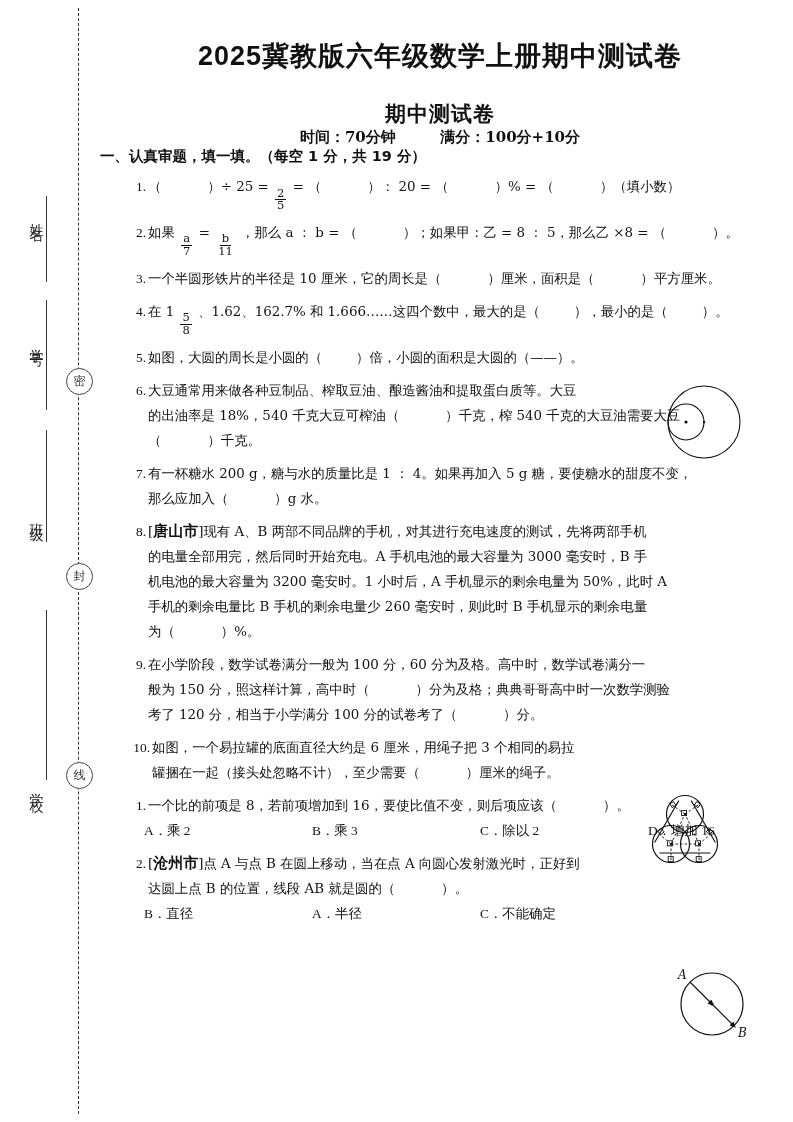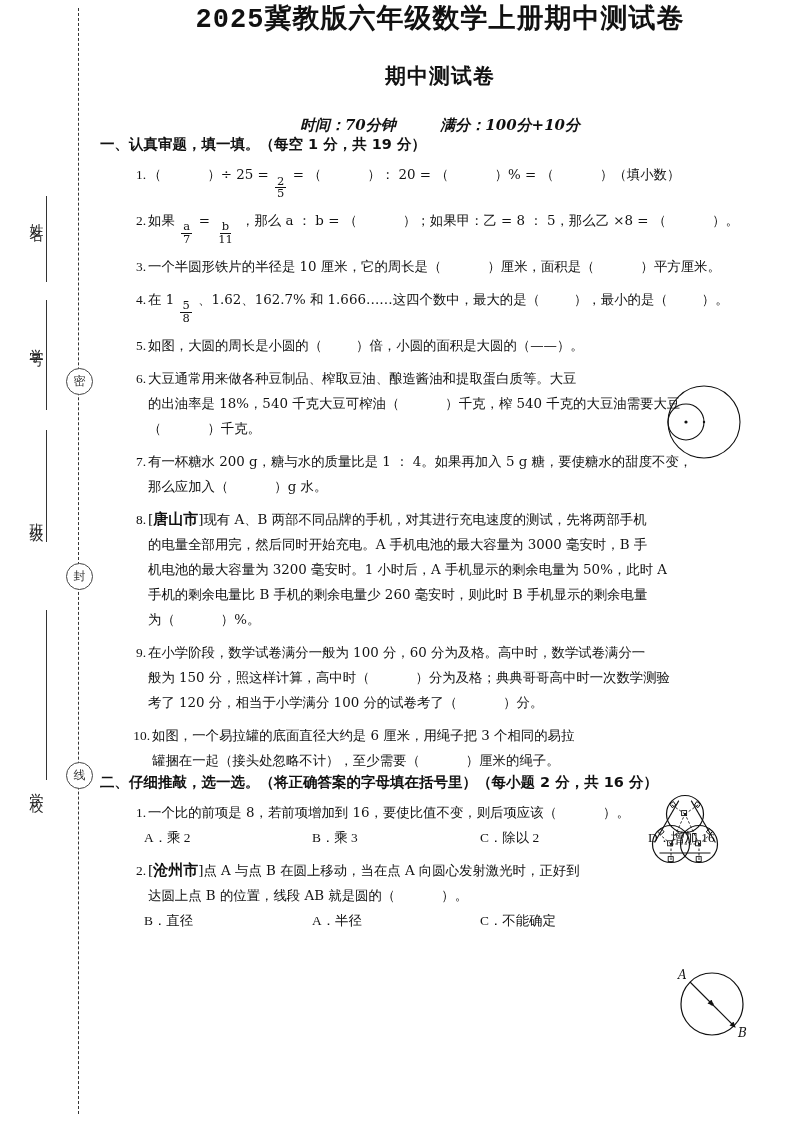--- a/index.html
+++ b/index.html
@@ -44,33 +44,31 @@
   .vrule{
     position:absolute;left:46px;width:0;border-left:1px solid #333;
   }
 
   
   .content{
     position:absolute;left:100px;top:0;width:680px;height:1122px;
   }
   .title{
     text-align:center;font-size:27px;font-weight:bold;
-    font-family:Liberation Mono, monospace;
-    letter-spacing:1px;
+    font-family:Liberation Sans, sans-serif;
+    margin-top:38px;letter-spacing:1px;
   }
   .subtitle{
     text-align:center;font-size:21px;font-weight:bold;
     font-family:Liberation Mono, monospace;
     margin-top:26px;letter-spacing:1px;
   }
   .meta{
     text-align:center;font-size:15px;font-weight:bold;
     font-family:"DejaVu Serif",serif;
-    margin-top:26px;
-    font-style:italic;
   }
   .meta .gap{display:inline-block;width:34px;}
 
   .sec-head{
     font-size:14.5px;font-weight:bold;
     font-family:"DejaVu Sans",sans-serif;
     margin-bottom:2px;
     letter-spacing:0px;
   }
   .sec-head .worth{font-weight:bold;}
@@ -229,23 +227,20 @@
       <span>般为 150 分，照这样计算，高中时（</span><span class="blank"></span><span>）分为及格；典典哥哥高中时一次数学测验</span><br>
       <span>考了 120 分，相当于小学满分 100 分的试卷考了（</span><span class="blank"></span><span>）分。</span>
     </div>
 
     <div class="q wide">
       <span class="num">10.</span>
       <span>如图，一个易拉罐的底面直径大约是 6 厘米，用绳子把 3 个相同的易拉</span><br>
       <span>罐捆在一起（接头处忽略不计），至少需要（</span><span class="blank"></span><span>）厘米的绳子。</span>
     </div>
 
-    <div class="sec-head">
-      <span>二、仔细推敲，选一选。（将正确答案的字母填在括号里）</span><span class="worth">（每小题 2 分，共 16 分）</span>
-    </div>
 
     <div class="q">
       <span class="num">1.</span>
       <span>一个比的前项是 8，若前项增加到 16，要使比值不变，则后项应该（</span><span class="blank"></span><span>）。</span>
     </div>
     <div class="opts">
       <span class="opt">A．乘 2</span>
       <span class="opt">B．乘 3</span>
       <span class="opt">C．除以 2</span>
       <span class="opt">D．增加 16</span>

